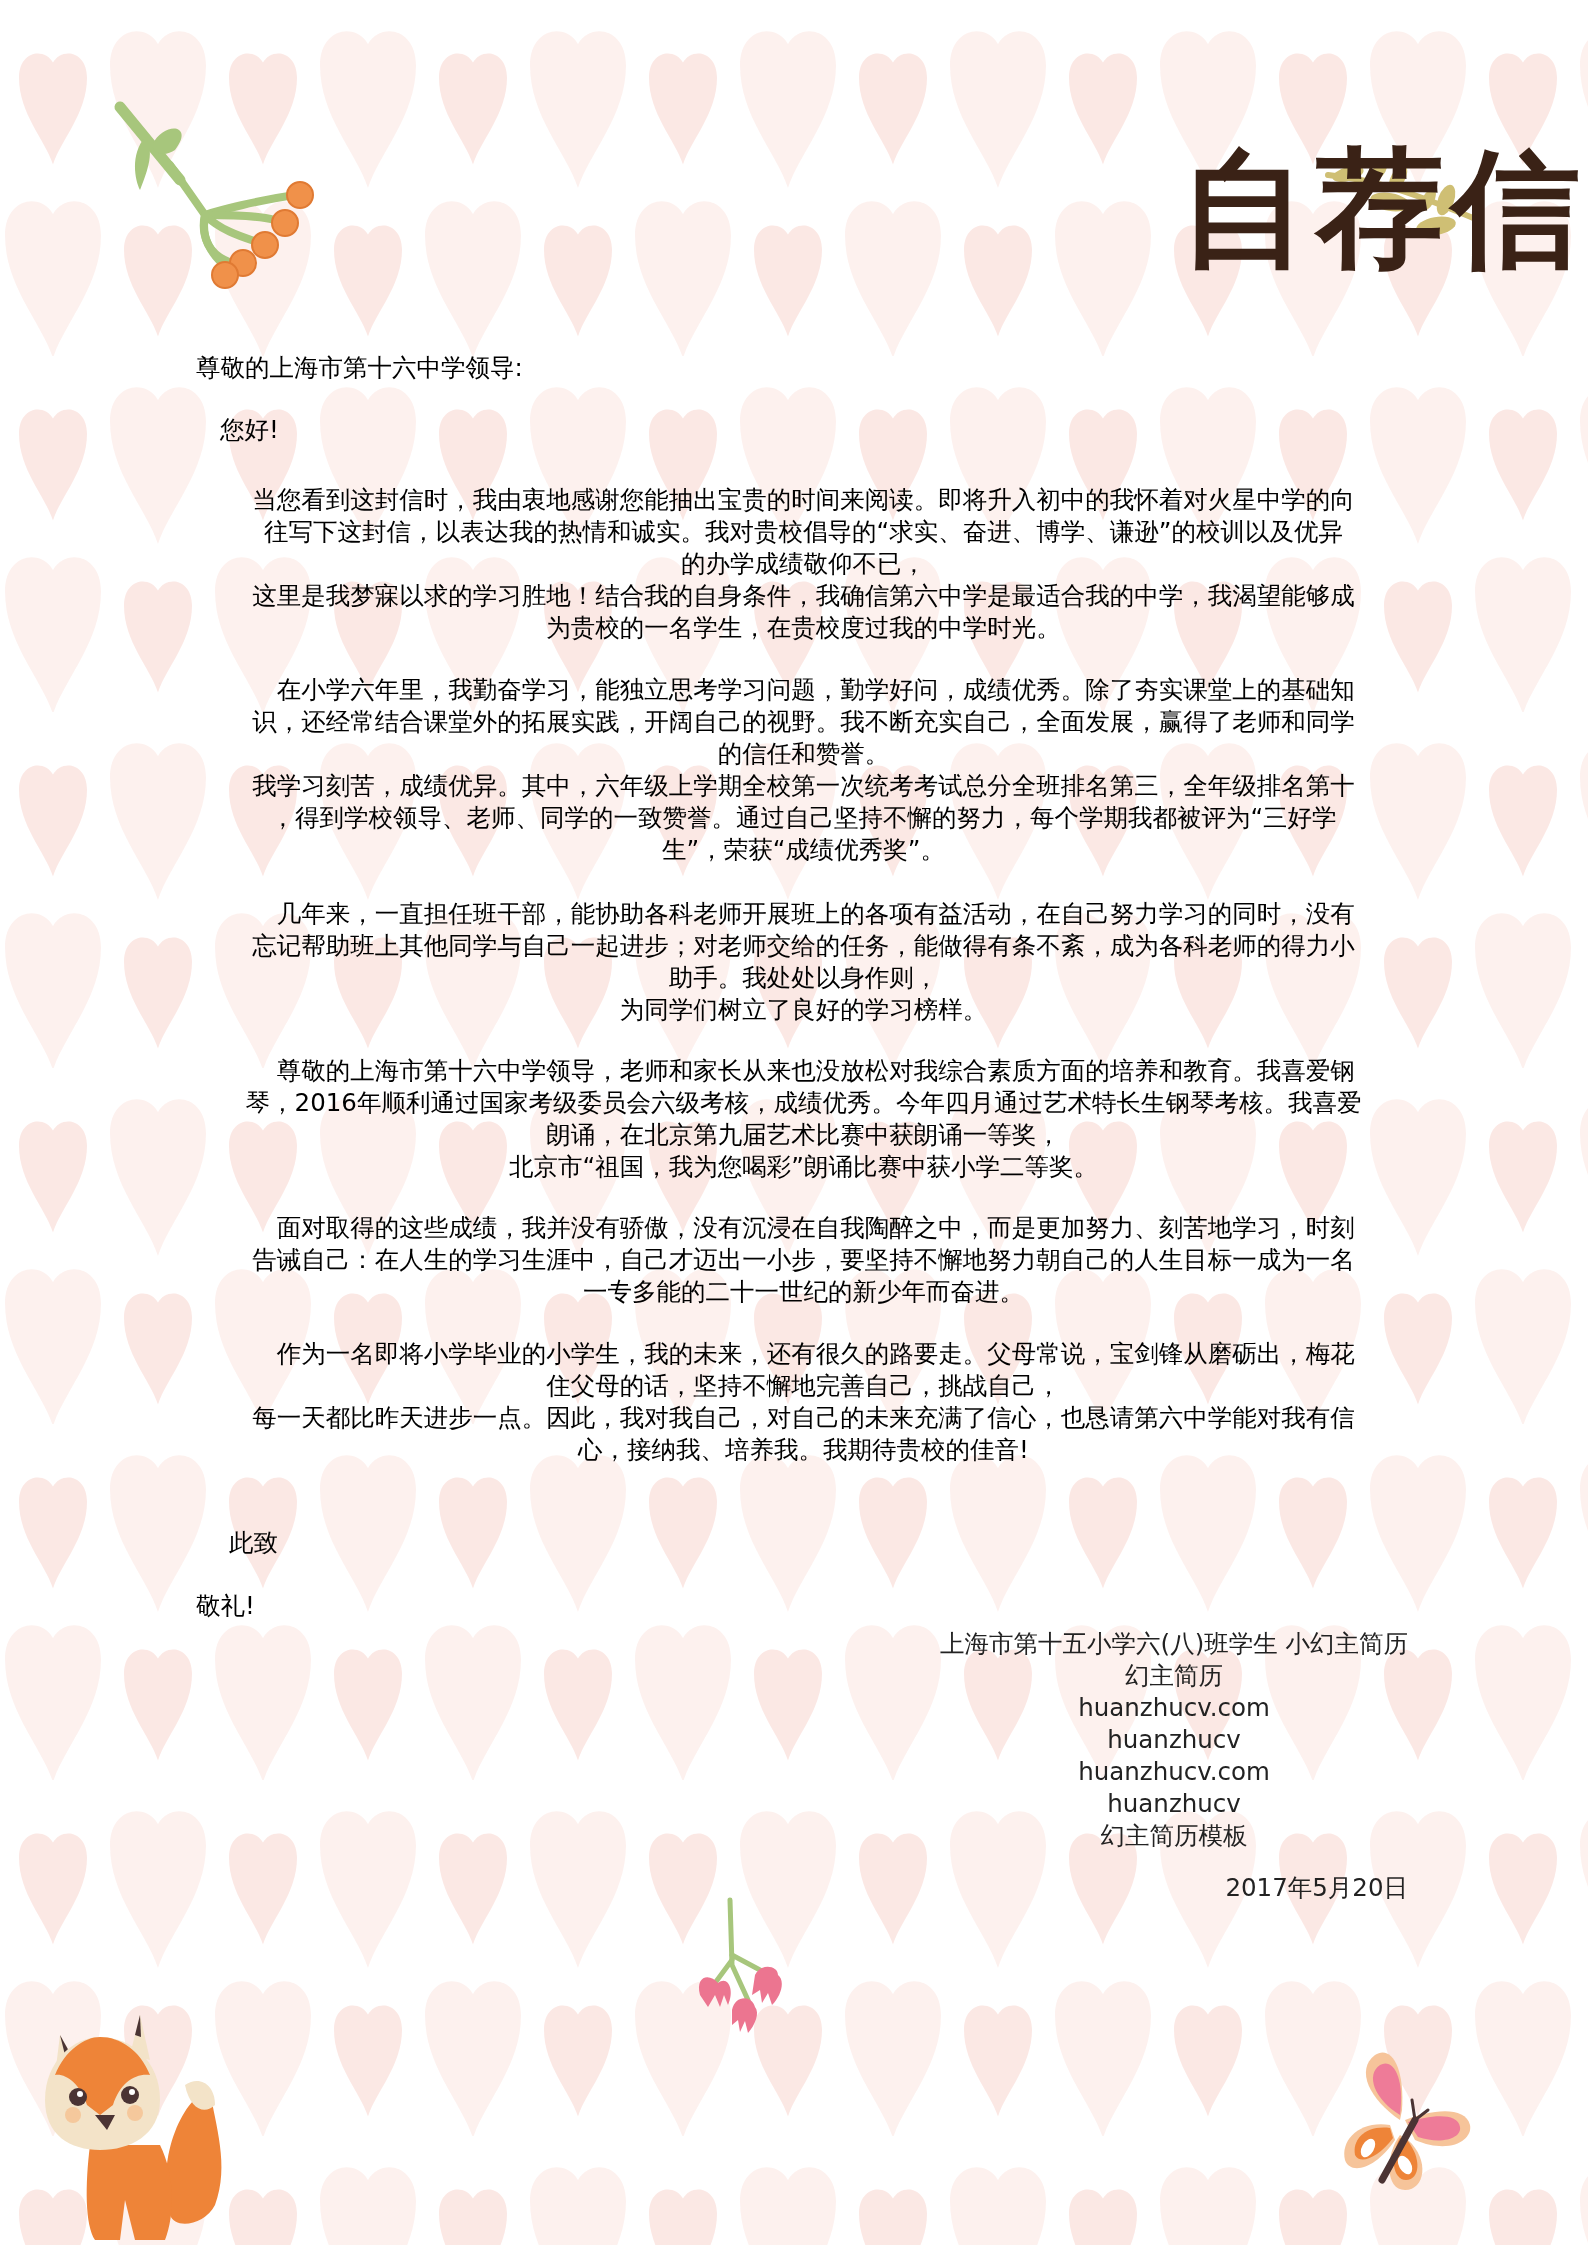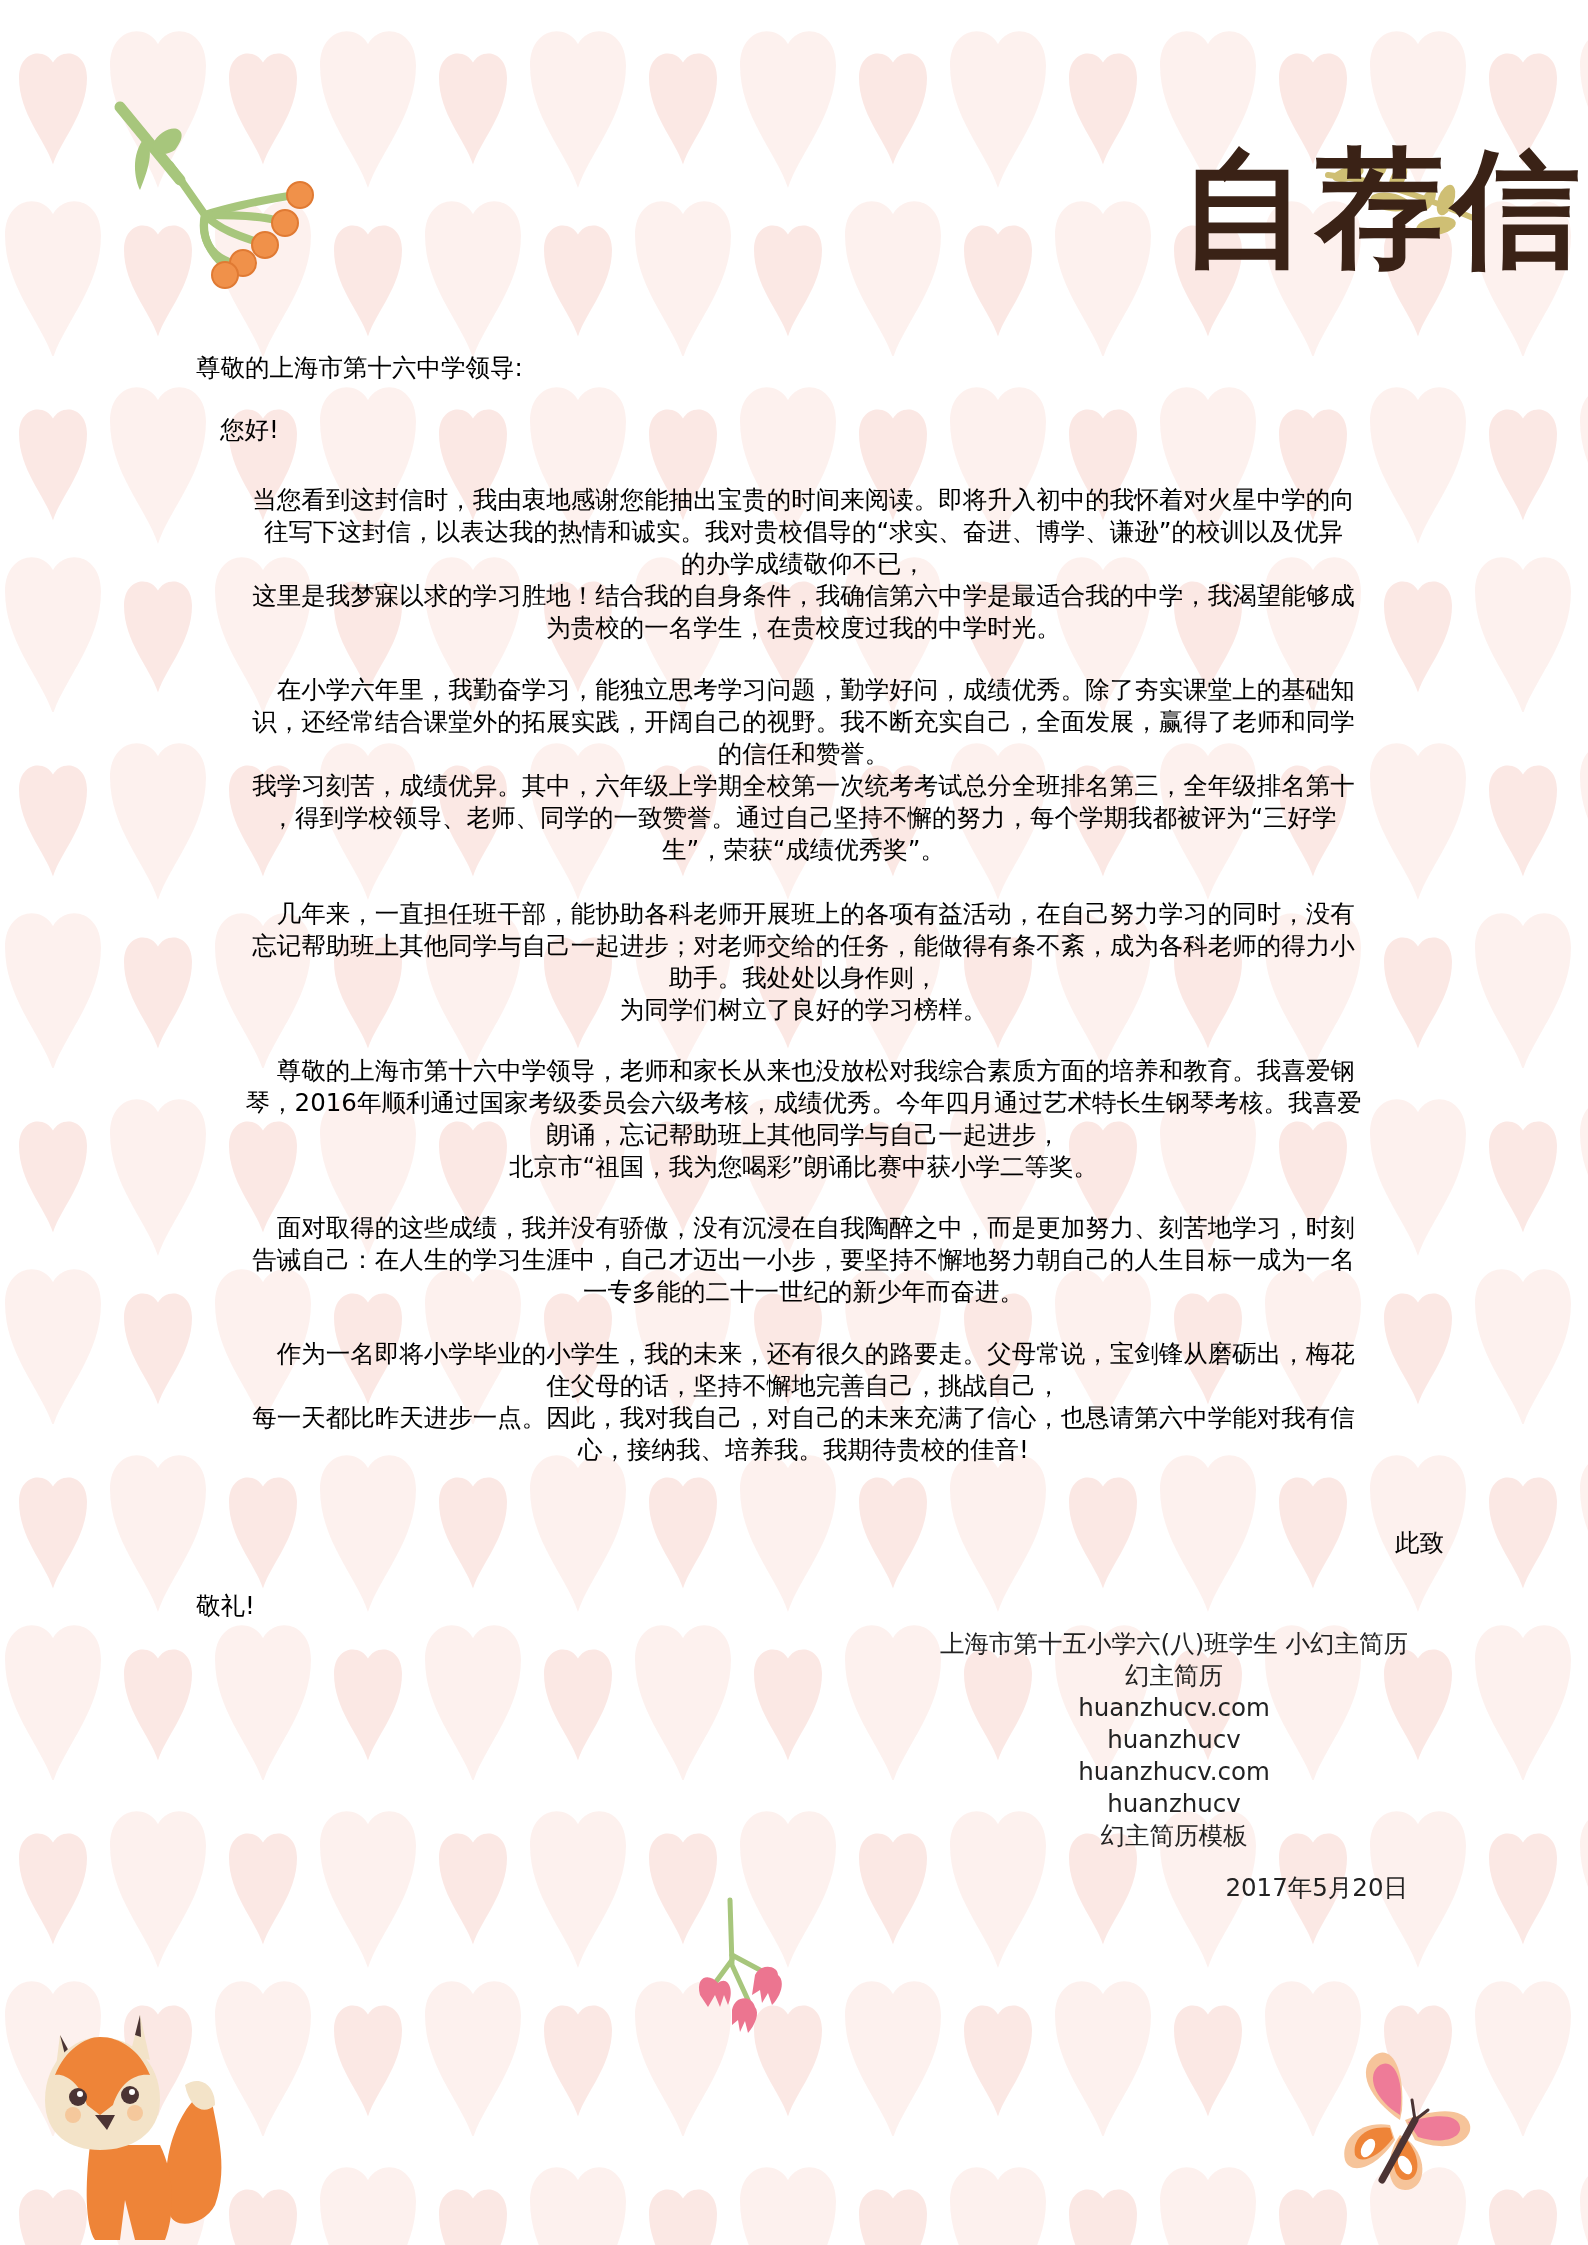--- a/index.html
+++ b/index.html
@@ -22,21 +22,21 @@
   }
   .line { display: block; white-space: nowrap; text-align: center; }
   .salutation { top: 352px; }
   .greeting { top: 414px; padding-left: 24px; }
   .p1 { top: 484px; }
   .p2 { top: 674px; }
   .p3 { top: 898px; }
   .p4 { top: 1055px; }
   .p5 { top: 1212px; }
   .p6 { top: 1338px; }
-  .closing1 { top: 1527px; padding-left: 33px; text-align: right; }
+  .closing1 { top: 1527px; padding-left: 33px; }
   .closing2 { top: 1590px; }
   .signature {
     position: absolute; right: 180px; top: 1628px; text-align: right;
     font-size: 24.5px; line-height: 32px;
   }
   .signature .date { margin-top: 20px; display: block; }
   .deco { position: absolute; z-index: 1; }
 </style>
 </head>
 <body>
@@ -162,21 +162,21 @@
   <div class="body-text p3">
     <span class="line">　几年来，一直担任班干部，能协助各科老师开展班上的各项有益活动，在自己努力学习的同时，没有</span>
     <span class="line">忘记帮助班上其他同学与自己一起进步；对老师交给的任务，能做得有条不紊，成为各科老师的得力小</span>
     <span class="line">助手。我处处以身作则，</span>
     <span class="line">为同学们树立了良好的学习榜样。</span>
   </div>
 
   <div class="body-text p4">
     <span class="line">　尊敬的上海市第十六中学领导，老师和家长从来也没放松对我综合素质方面的培养和教育。我喜爱钢</span>
     <span class="line">琴，2016年顺利通过国家考级委员会六级考核，成绩优秀。今年四月通过艺术特长生钢琴考核。我喜爱</span>
-    <span class="line">朗诵，忘记帮助班上其他同学与自己一起进步，</span>
+    <span class="line">朗诵，在北京第九届艺术比赛中获朗诵一等奖，</span>
     <span class="line">北京市“祖国，我为您喝彩”朗诵比赛中获小学二等奖。</span>
   </div>
 
   <div class="body-text p5">
     <span class="line">　面对取得的这些成绩，我并没有骄傲，没有沉浸在自我陶醉之中，而是更加努力、刻苦地学习，时刻</span>
     <span class="line">告诫自己：在人生的学习生涯中，自己才迈出一小步，要坚持不懈地努力朝自己的人生目标一成为一名</span>
     <span class="line">一专多能的二十一世纪的新少年而奋进。</span>
   </div>
 
   <div class="body-text p6">

